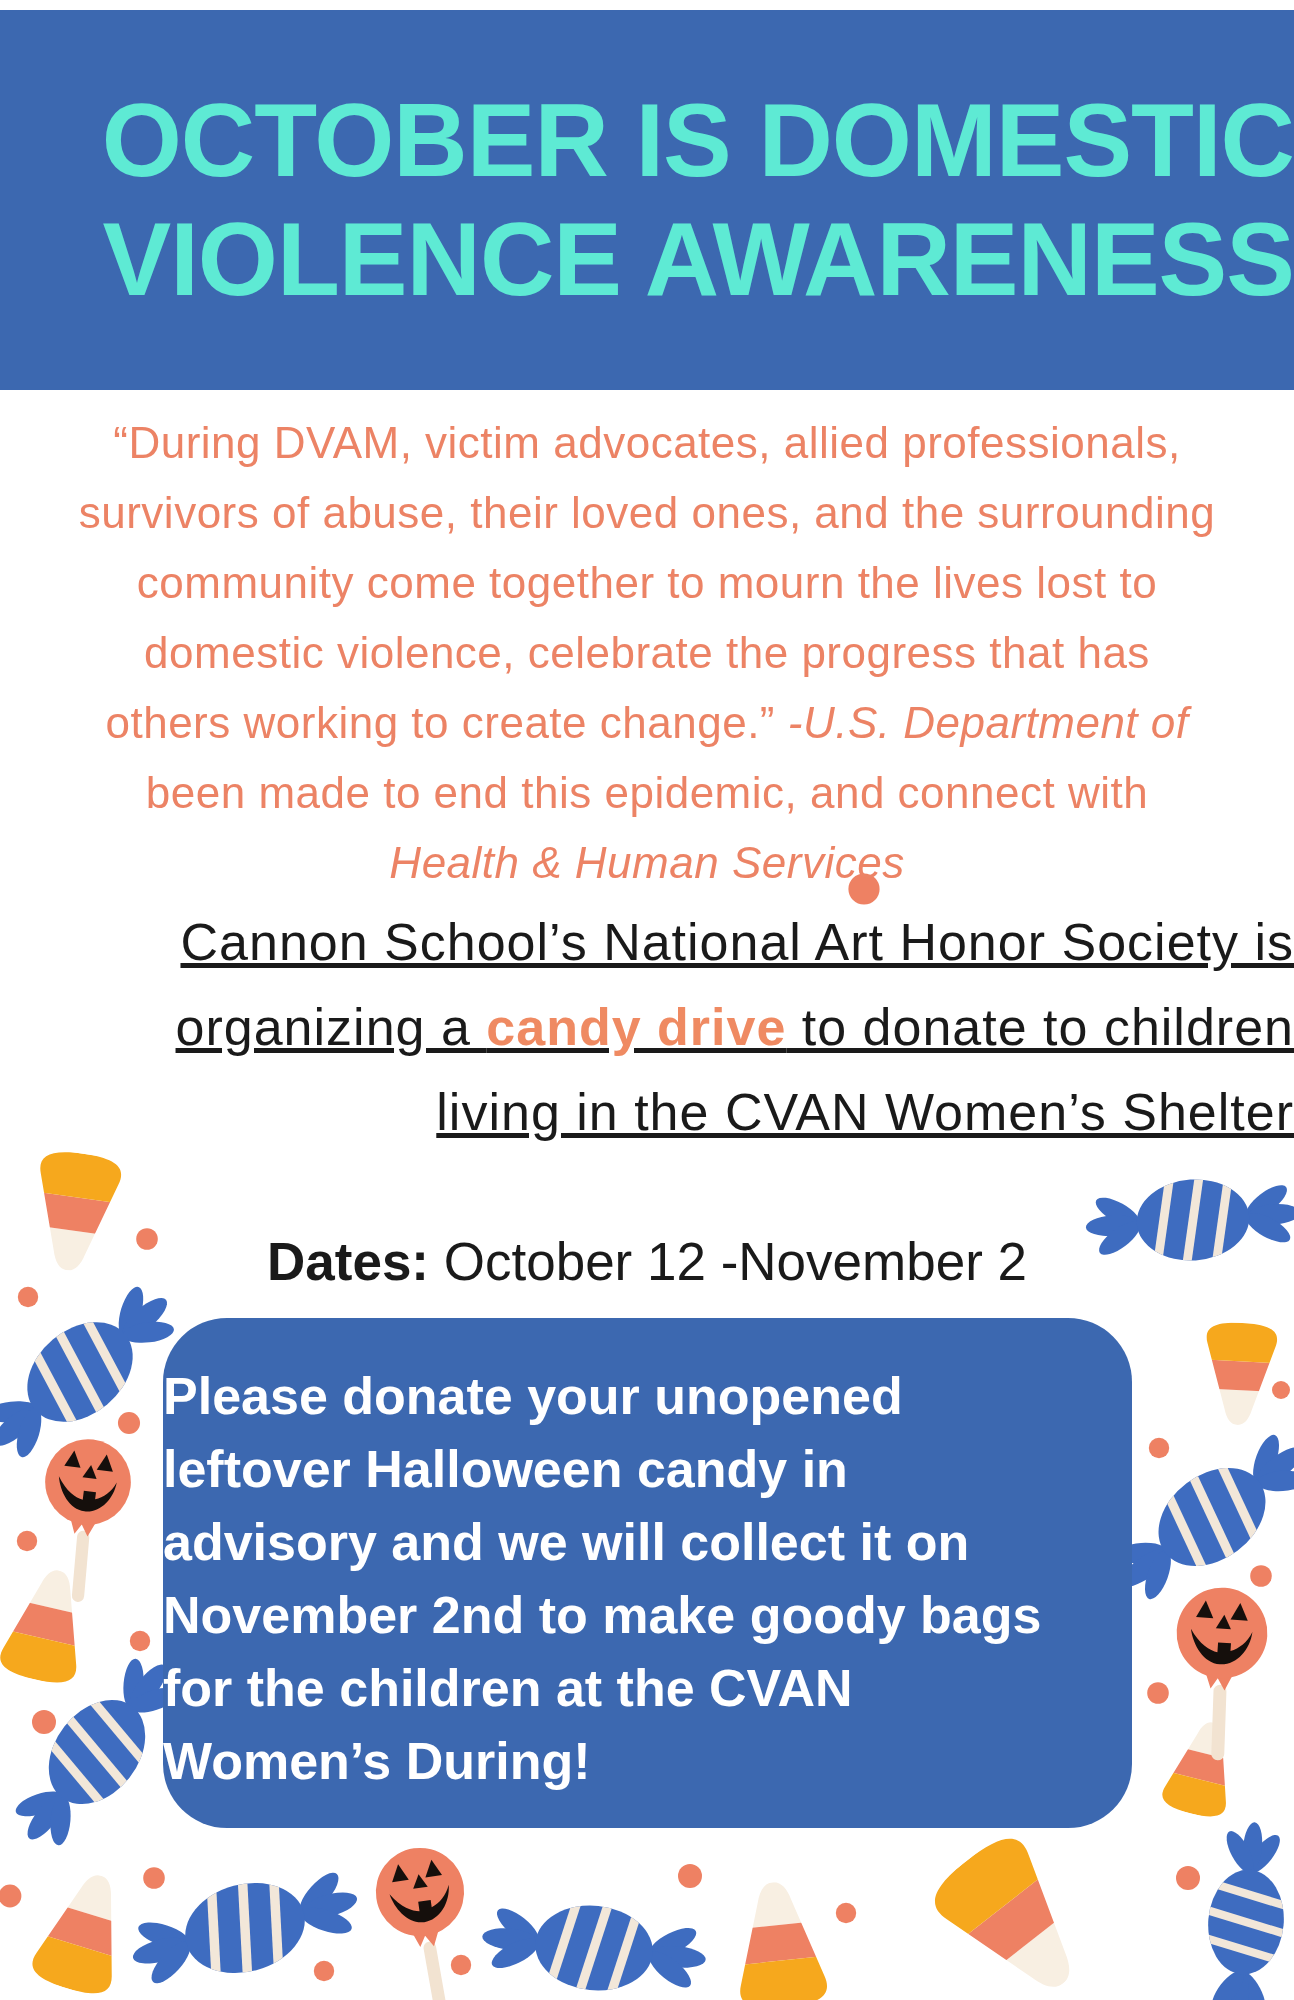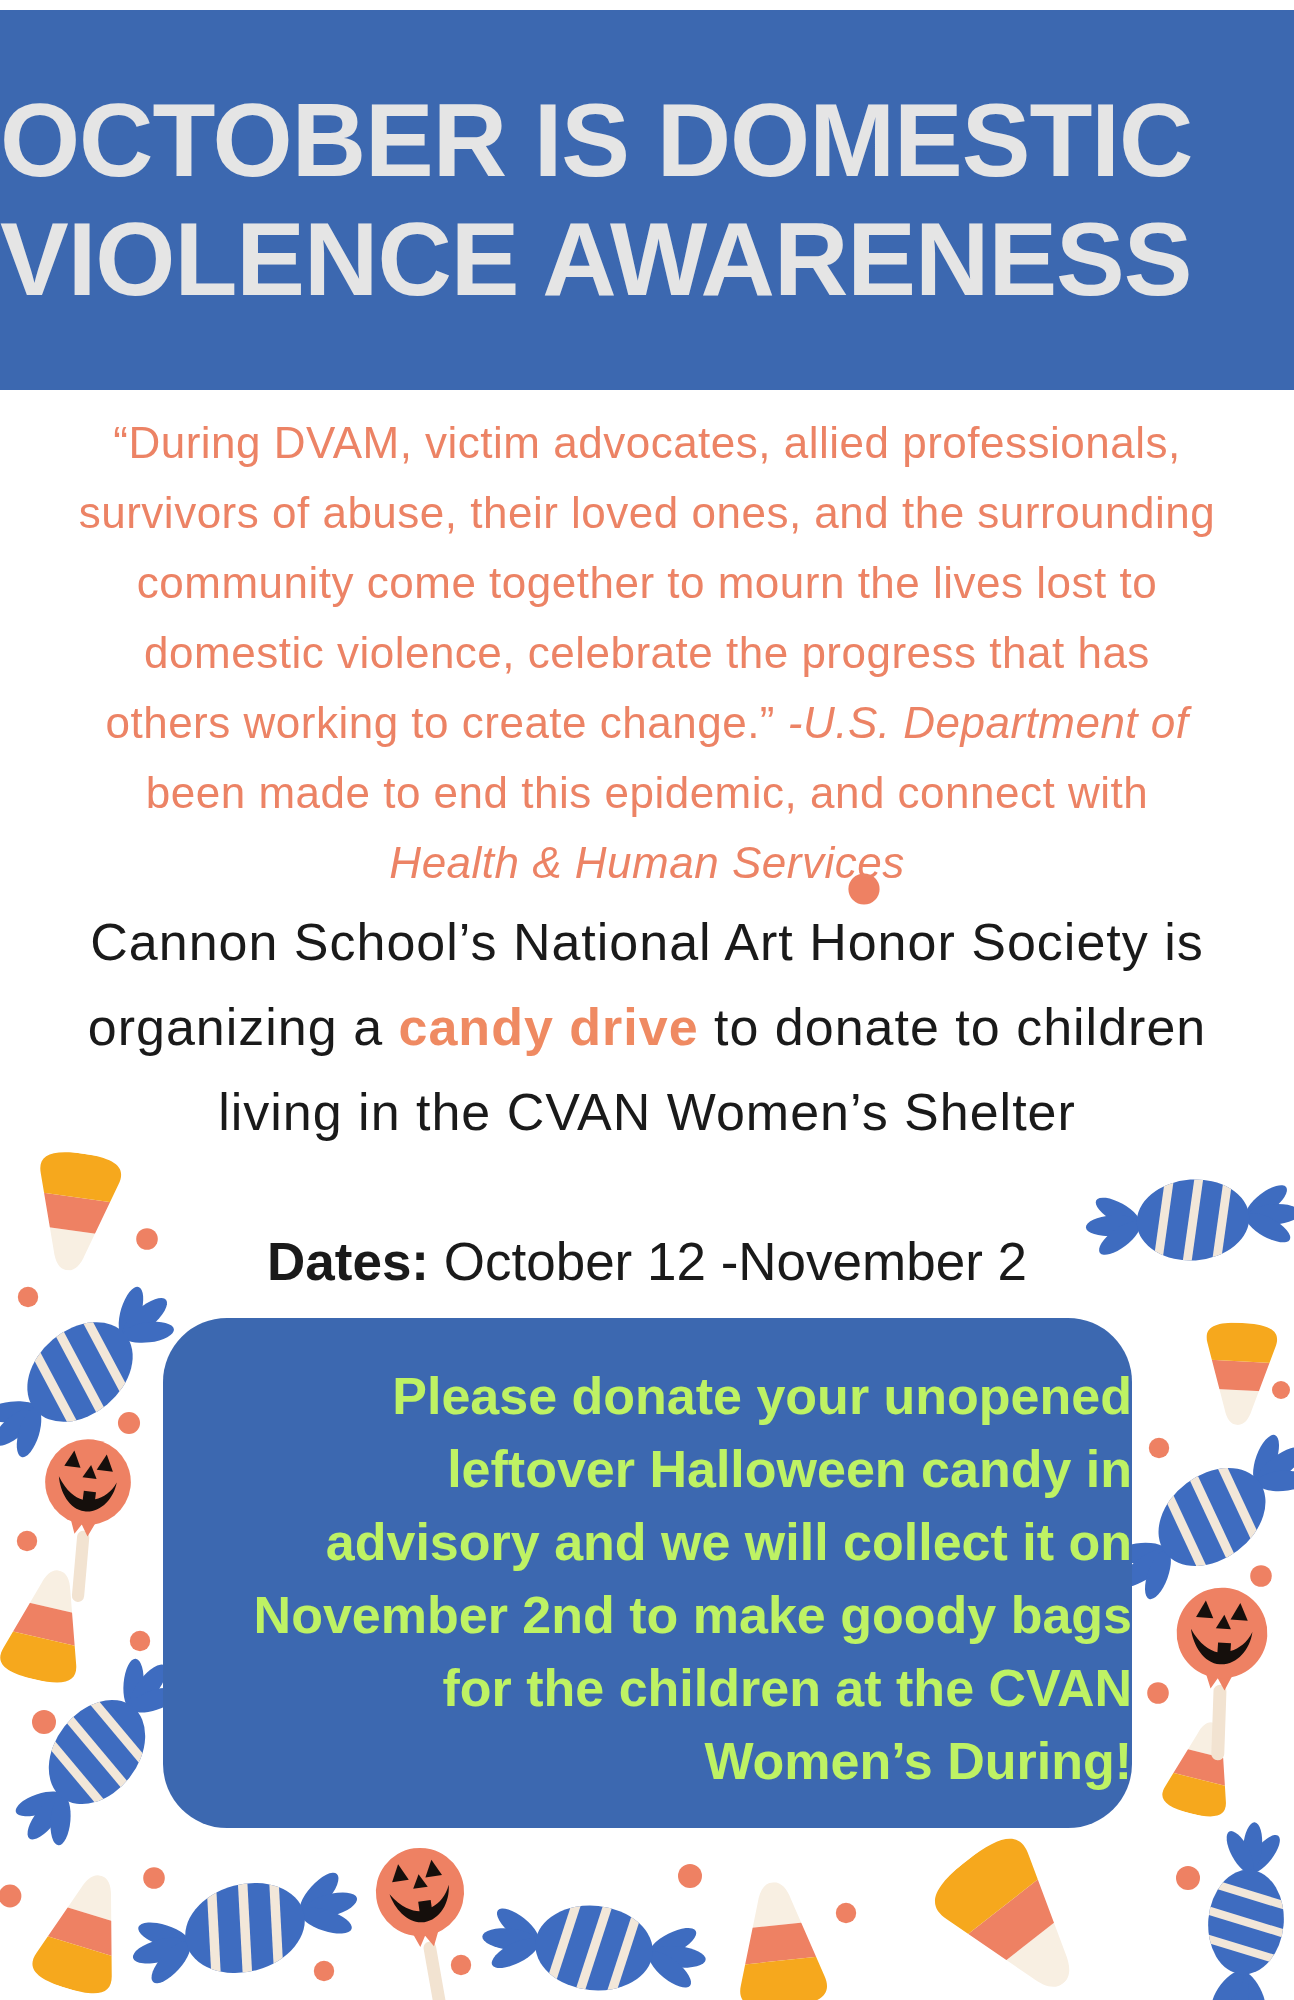--- a/index.html
+++ b/index.html
@@ -26,22 +26,22 @@
     z-index: 2;
     display: flex;
     flex-direction: column;
     justify-content: center;
   }
   .banner-line {
     font-weight: bold;
     font-size: 103px;
     line-height: 119px;
     letter-spacing: -1px;
-    color: #e5e5e5;
-    text-align: left;
+    color: #5eead4;
+    text-align: right;
     white-space: nowrap;
   }
   .quote {
     position: absolute;
     left: 0; top: 408px;
     width: 100%;
     z-index: 2;
     color: var(--quote-orange);
     font-size: 44px;
     line-height: 70px;
@@ -52,21 +52,22 @@
   .italic { font-style: italic; }
   .announce {
     position: absolute;
     left: 0; top: 900px;
     width: 100%;
     z-index: 2;
     color: var(--text-black);
     font-size: 52px;
     line-height: 85px;
     letter-spacing: 1px;
-    text-align: center;
+    text-align: right;
+    text-decoration: underline;
   }
   .a-line { white-space: nowrap; }
   .highlight { color: var(--highlight-orange); font-weight: bold; }
   .dates {
     position: absolute;
     left: 0; top: 1224px;
     width: 100%;
     z-index: 2;
     color: var(--text-black);
     font-size: 53px;
@@ -80,25 +81,25 @@
     position: absolute;
     left: 163px; top: 1318px;
     width: 969px; height: 510px;
     box-sizing: border-box;
     padding-top: 42px;
     background: var(--banner-blue);
     border-radius: 64px;
     z-index: 2;
   }
   .cta-line {
-    color: #bef264;
+    color: #ffffff;
     font-weight: bold;
     font-size: 52px;
     line-height: 73px;
-    text-align: right;
+    text-align: left;
     white-space: nowrap;
   }
 </style>
 </head>
 <body>
 
 <div class="poster">
 
   <svg class="deco-layer" viewBox="0 0 1294 2000" xmlns="http://www.w3.org/2000/svg">
     <defs>

